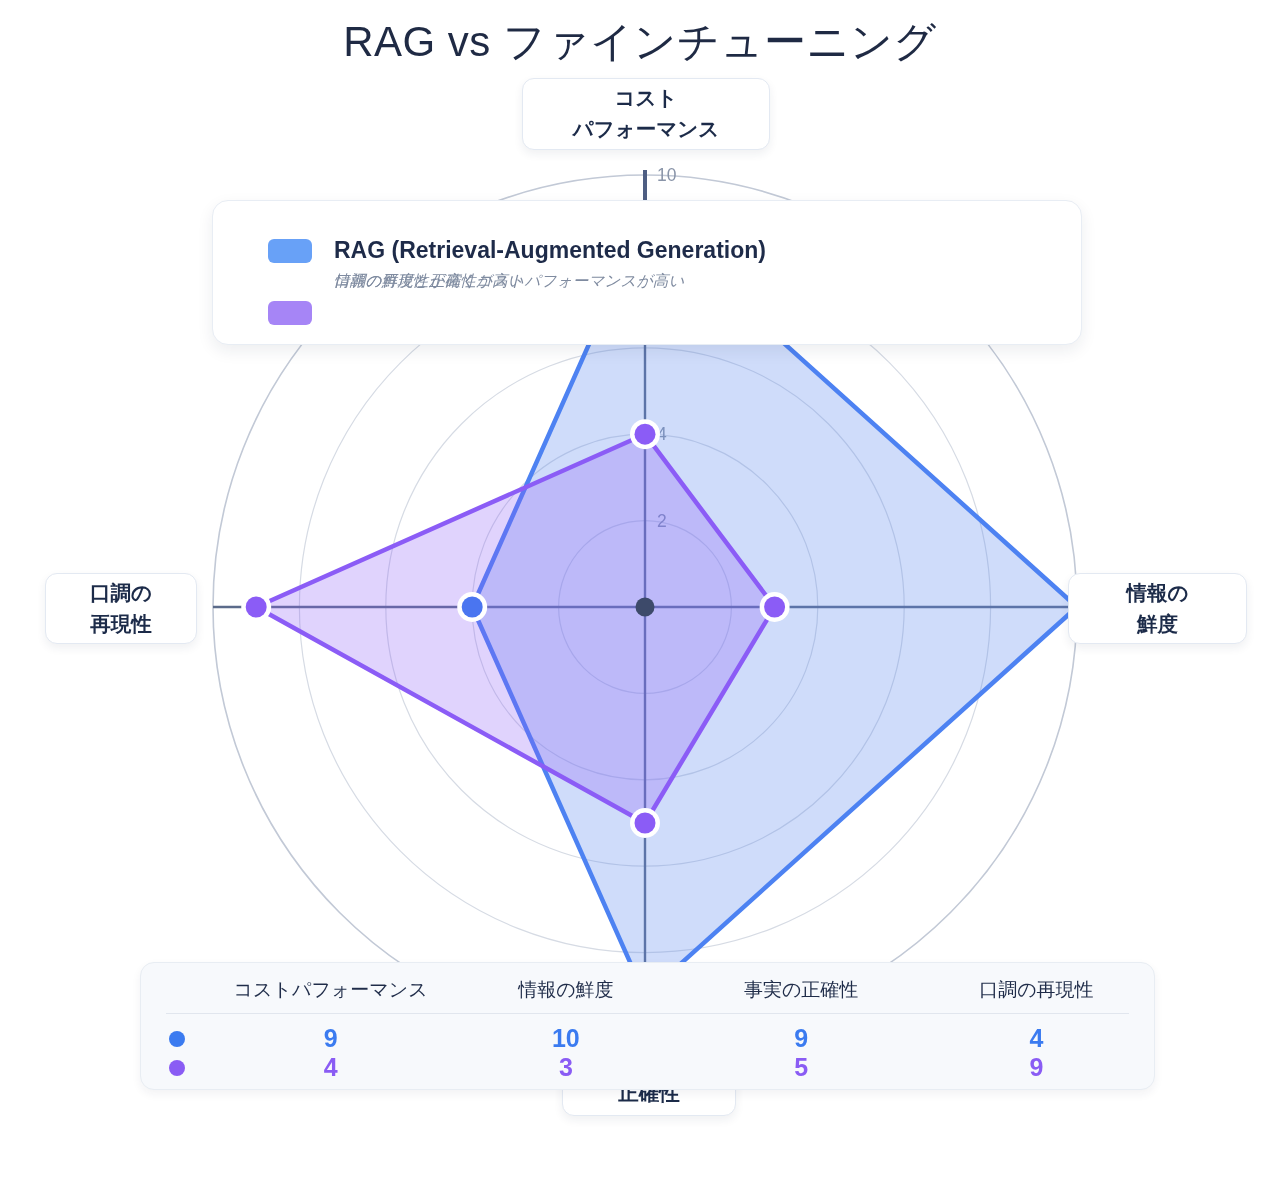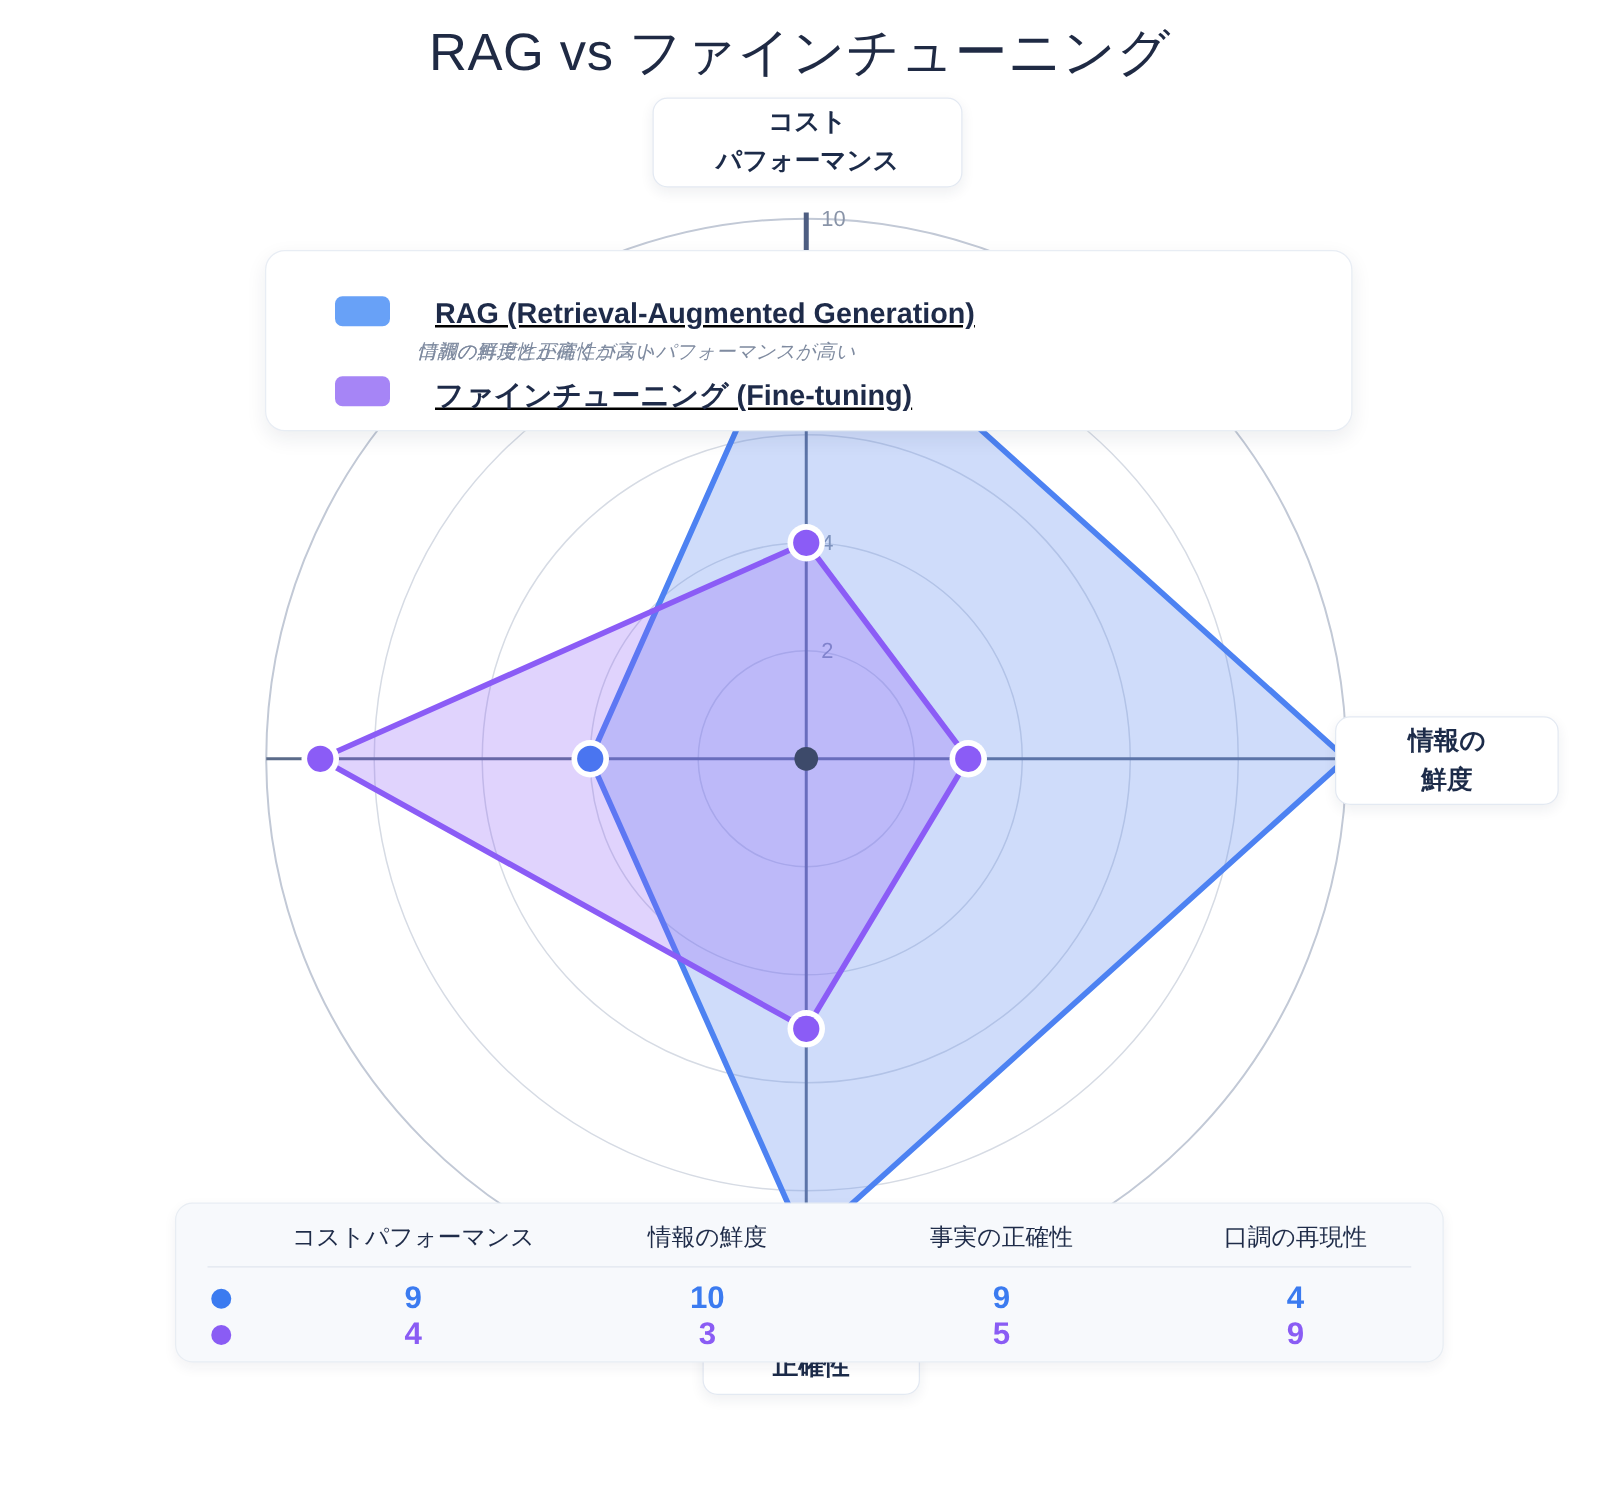--- a/index.html
+++ b/index.html
@@ -16,21 +16,21 @@
     font-size:20.5px;font-weight:bold;color:#1c2b49;line-height:1.5;text-align:center;}
   .axis-box.top{left:522px;top:78px;width:246px;height:70px;}
   .axis-box.right{left:1068px;top:573px;width:177px;height:69px;}
   .axis-box.left{left:45px;top:573px;width:150px;height:69px;}
   .axis-box.bottom{left:562px;top:1040px;width:172px;height:74px;}
 
   .legend{position:absolute;left:212px;top:200px;width:870px;height:145px;z-index:3;
     background:#ffffff;border:1.5px solid #e8edf4;border-radius:16px;
     box-shadow:0 6px 16px rgba(30,41,70,.08);box-sizing:border-box;
     padding:36px 0 0 55px;}
-  .legend-row{display:flex;gap:36px;text-decoration:underline;}
+  .legend-row{display:flex;align-items:center;gap:22px;}
   .swatch{width:44px;height:24px;border-radius:6px;flex:0 0 auto;}
   .legend-label{font-size:23px;font-weight:bold;color:#1e2b49;}
   .legend-desc{position:relative;height:21px;margin:7px 0 9px 66px;font-style:italic;}
   .legend-desc span{position:absolute;left:0;top:0;white-space:nowrap;
     font-size:15.5px;color:#7f8ba0;letter-spacing:.2px;}
 
   .stats-panel{position:absolute;left:140px;top:962px;width:1015px;height:128px;z-index:3;
     background:#f7f9fc;border:1.5px solid #e8edf3;border-radius:14px;
     box-shadow:0 4px 10px rgba(30,41,70,.06);box-sizing:border-box;}
   .stats-grid{display:grid;grid-template-columns:72px repeat(4,1fr);align-items:center;}
@@ -82,33 +82,36 @@
     <span>パフォーマンス</span>
   </div>
   <div class="axis-box right">
     <span>情報の</span>
     <span>鮮度</span>
   </div>
   <div class="axis-box bottom">
     <span>事実の</span>
     <span>正確性</span>
   </div>
+  <div class="axis-box left">
+    <span>口調の</span>
+    <span>再現性</span>
+  </div>
 
   <div class="legend">
     <div class="legend-row">
       <span class="swatch" style="background: rgb(104, 161, 247);"></span>
       <span class="legend-label">RAG (Retrieval-Augmented Generation)</span>
     </div>
     <div class="legend-desc">
       <span>情報の鮮度と正確性が高い</span>
       <span>口調の再現性が高くコストパフォーマンスが高い</span>
     </div>
     <div class="legend-row">
       <span class="swatch" style="background: rgb(166, 133, 246);"></span>
-      <span class="legend-label">ファインチューニング (Fine-tuning)</span>
     </div>
   </div>
 
   <div class="stats-panel">
     <div class="stats-grid stats-header" id="stats-header">
         <div class="hcell"></div>
         <div class="hcell">コストパフォーマンス</div>
         <div class="hcell">情報の鮮度</div>
         <div class="hcell">事実の正確性</div>
         <div class="hcell">口調の再現性</div>

